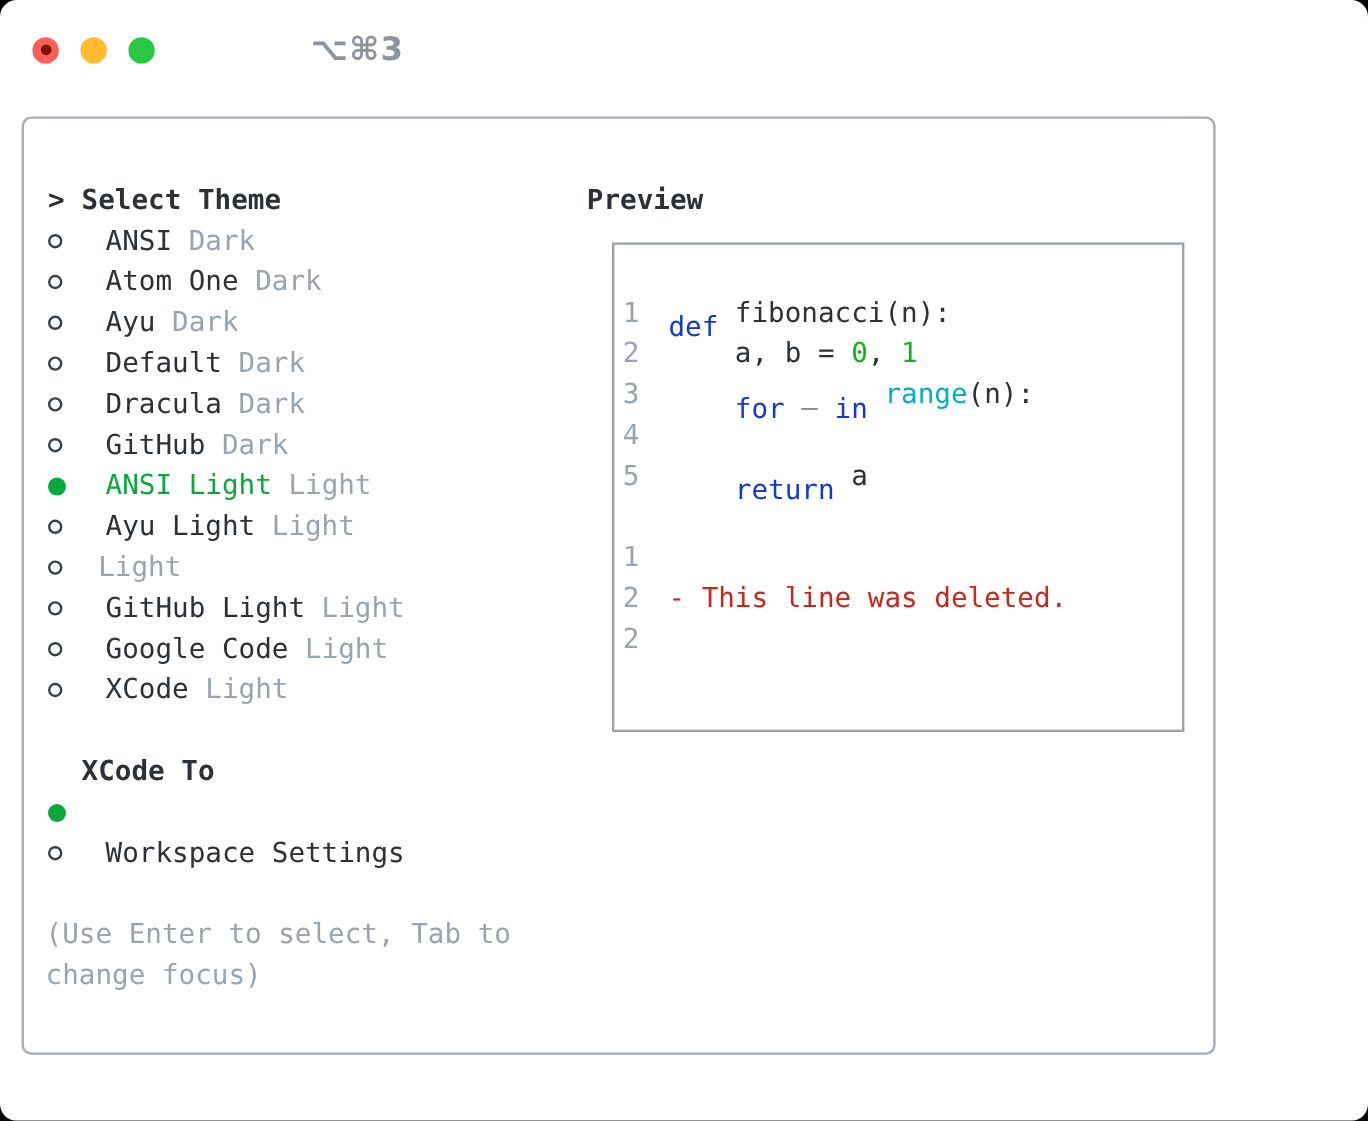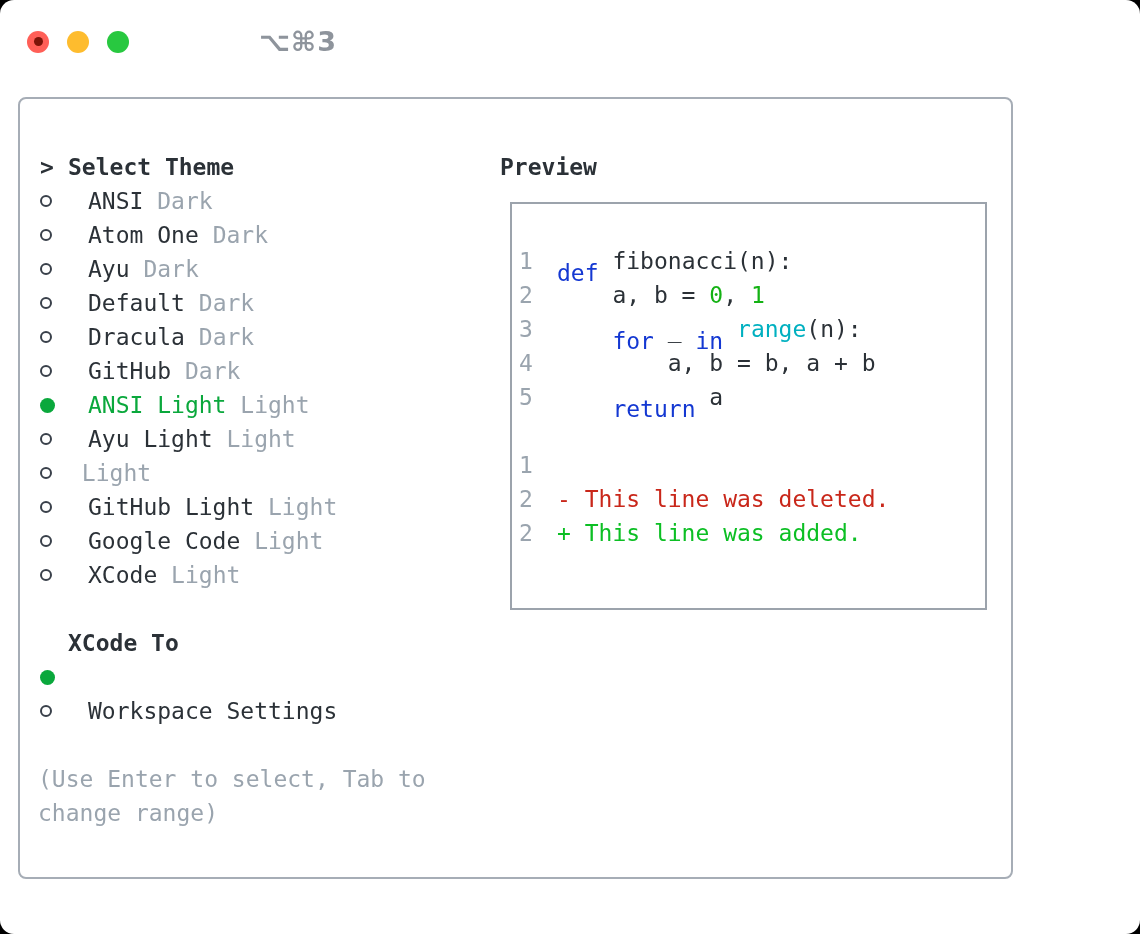--- a/index.html
+++ b/index.html
@@ -24,21 +24,21 @@
   .marker{width:28px;display:flex;align-items:center;flex:0 0 28px;}
   .cursor-glyph{font-weight:bold;font-size:23px;}
   .radio{width:12px;height:12px;border:2.5px solid #39404a;border-radius:50%;box-sizing:border-box;}
   .radio.sel{width:15px;height:15px;border:none;background:var(--ui-green,#0aa83c);}
   .title-row .label{font-weight:bold;}
   .opt-name{color:var(--text-dark,#2b3137);margin-left:20px;}
   .opt-name.sel{color:var(--ui-green,#0aa83c);}
   .opt-tag{color:var(--text-gray,#9aa4ae);}
   .help-row{color:var(--text-gray,#9aa4ae);margin-left:-2px;}
   
-  .preview-title{position:absolute;left:480px;top:51px;height:34px;display:flex;align-items:center;
+  .preview-title{position:absolute;left:469px;top:51px;height:34px;display:flex;align-items:center;
     font-size:23px;font-weight:bold;}
   .preview-box{position:absolute;left:490px;top:103px;width:473px;height:404px;
     border:2px solid #9ca3ac;}
   .pv-content{padding:40px 0 0 7px;}
   .pline{height:34px;display:flex;align-items:center;font-size:23px;white-space:pre;}
   .ln{color:var(--text-gray,#9aa4ae);width:38px;flex:0 0 38px;}
   .seg-plain{color:var(--text-dark,#2b3137);}
   .seg-kw{color:var(--keyword-blue,#1438d2);margin-top:24px;}
   .seg-fn{color:var(--builtin-cyan,#00b0c0);}
   .seg-num{color:var(--number-green,#14b214);}
@@ -86,35 +86,35 @@
         <span class="marker"></span>
         <span class="label">XCode To</span>
       </div>
       <div id="apply-list">
           <div class="row"><span class="marker"><span class="radio sel"></span></span></div>
           <div class="row"><span class="marker"><span class="radio"></span></span><span class="opt-name">Workspace Settings</span></div>
         </div>
       <div class="spacer"></div>
       <div>
         <div class="row help-row">(Use Enter to select, Tab to</div>
-        <div class="row help-row">change range)</div>
+        <div class="row help-row">change focus)</div>
       </div>
     </div>
 
     <div class="preview-title">
       <span>Preview</span>
     </div>
     <div class="preview-box">
       <div class="pv-content" id="pv-lines">
           <div class="pline"><span class="ln">1</span><span class="seg-kw">def</span><span class="seg-plain"> fibonacci(n):</span></div>
           <div class="pline"><span class="ln">2</span><span class="seg-plain">    a, b = </span><span class="seg-num">0</span><span class="seg-plain">, </span><span class="seg-num">1</span></div>
           <div class="pline"><span class="ln">3</span><span class="seg-plain">    </span><span class="seg-kw">for</span><span class="seg-plain"> _ </span><span class="seg-kw">in</span><span class="seg-plain"> </span><span class="seg-fn">range</span><span class="seg-plain">(n):</span></div>
-          <div class="pline"><span class="ln">4</span><span class="seg-plain">        a, b = b, a + b</span></div>
+          <div class="pline"><span class="ln">4</span></div>
           <div class="pline"><span class="ln">5</span><span class="seg-plain">    </span><span class="seg-kw">return</span><span class="seg-plain"> a</span></div>
           <div class="pline"><span class="ln"></span></div>
           <div class="pline"><span class="ln">1</span></div>
           <div class="pline"><span class="ln">2</span><span class="seg-del">- This line was deleted.</span></div>
-          <div class="pline"><span class="ln">2</span><span class="seg-add">+ This line was added.</span></div>
+          <div class="pline"><span class="ln">2</span></div>
         </div>
     </div>
 
   </div>
 </div>
 
 </body></html>

